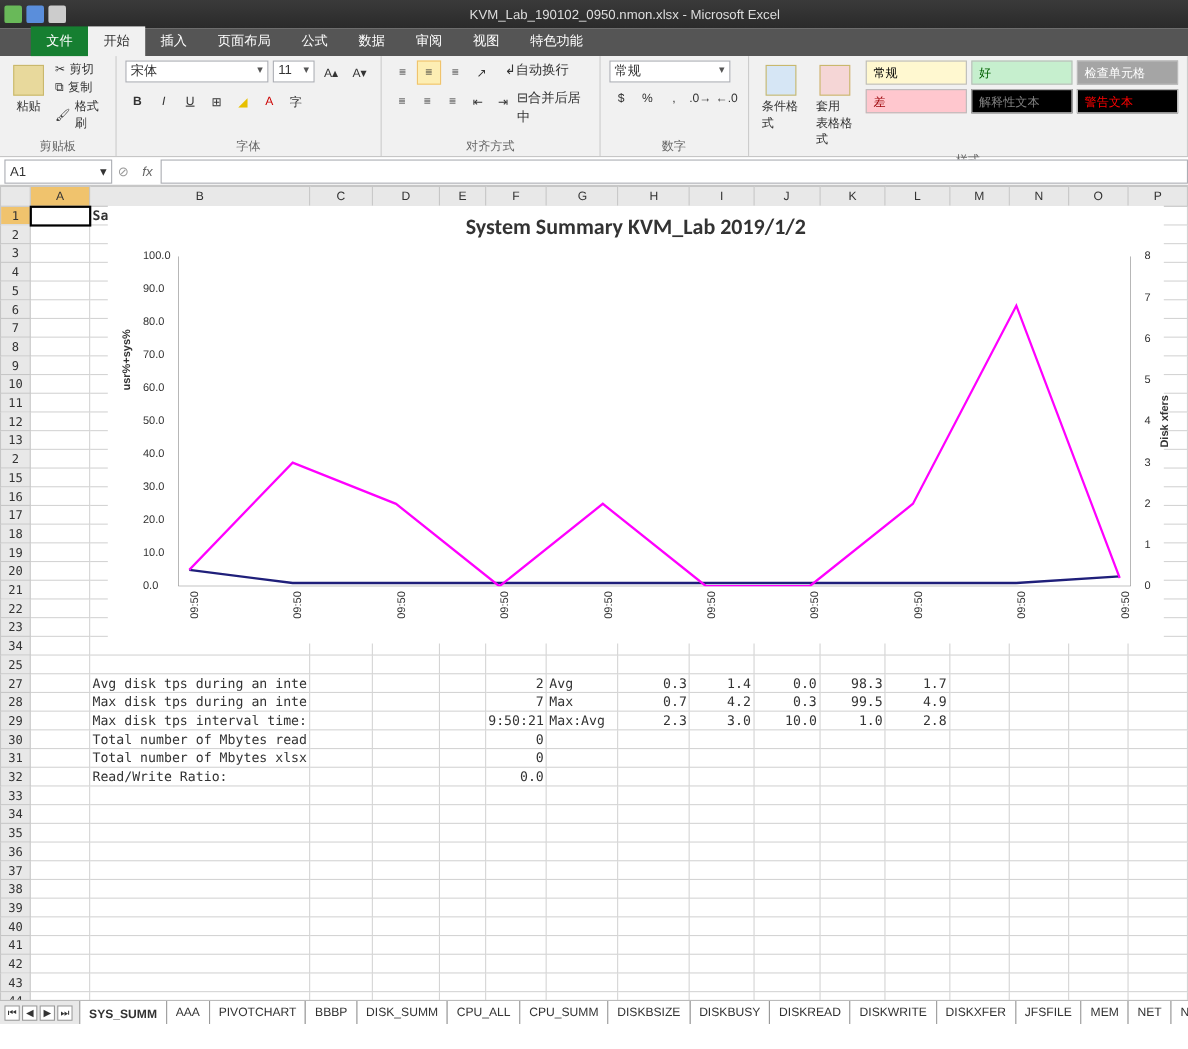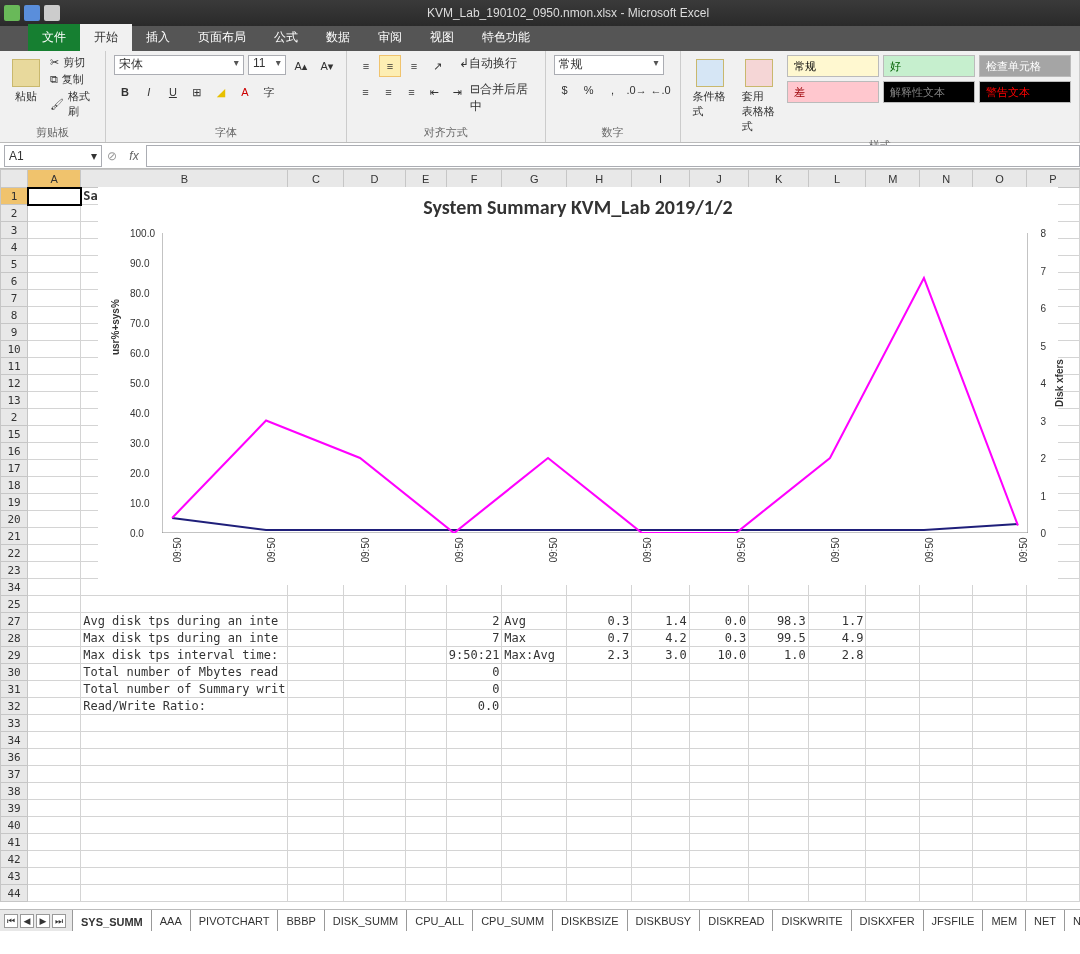--- a/index.html
+++ b/index.html
@@ -770,21 +770,21 @@
           <td class="  "></td>
           <td class="  "></td>
           <td class="  "></td>
           <td class="  "></td>
           <td class="  "></td>
           <td class="  "></td>
         </tr>
         <tr>
           <td class="rowhdr ">31</td>
           <td class="  "></td>
-          <td class="  ">Total number of Summary writ</td>
+          <td class="  ">Total number of Mbytes xlsx</td>
           <td class="  "></td>
           <td class="  "></td>
           <td class="  "></td>
           <td class=" right ">0</td>
           <td class="  "></td>
           <td class="  "></td>
           <td class="  "></td>
           <td class="  "></td>
           <td class="  "></td>
           <td class="  "></td>
@@ -826,20 +826,39 @@
           <td class="  "></td>
           <td class="  "></td>
           <td class="  "></td>
           <td class="  "></td>
           <td class="  "></td>
           <td class="  "></td>
           <td class="  "></td>
         </tr>
         <tr>
           <td class="rowhdr ">34</td>
+          <td class="  "></td>
+          <td class="  "></td>
+          <td class="  "></td>
+          <td class="  "></td>
+          <td class="  "></td>
+          <td class="  "></td>
+          <td class="  "></td>
+          <td class="  "></td>
+          <td class="  "></td>
+          <td class="  "></td>
+          <td class="  "></td>
+          <td class="  "></td>
+          <td class="  "></td>
+          <td class="  "></td>
+          <td class="  "></td>
+          <td class="  "></td>
+        </tr>
+        <tr>
+          <td class="rowhdr ">35</td>
           <td class="  "></td>
           <td class="  "></td>
           <td class="  "></td>
           <td class="  "></td>
           <td class="  "></td>
           <td class="  "></td>
           <td class="  "></td>
           <td class="  "></td>
           <td class="  "></td>
           <td class="  "></td>

